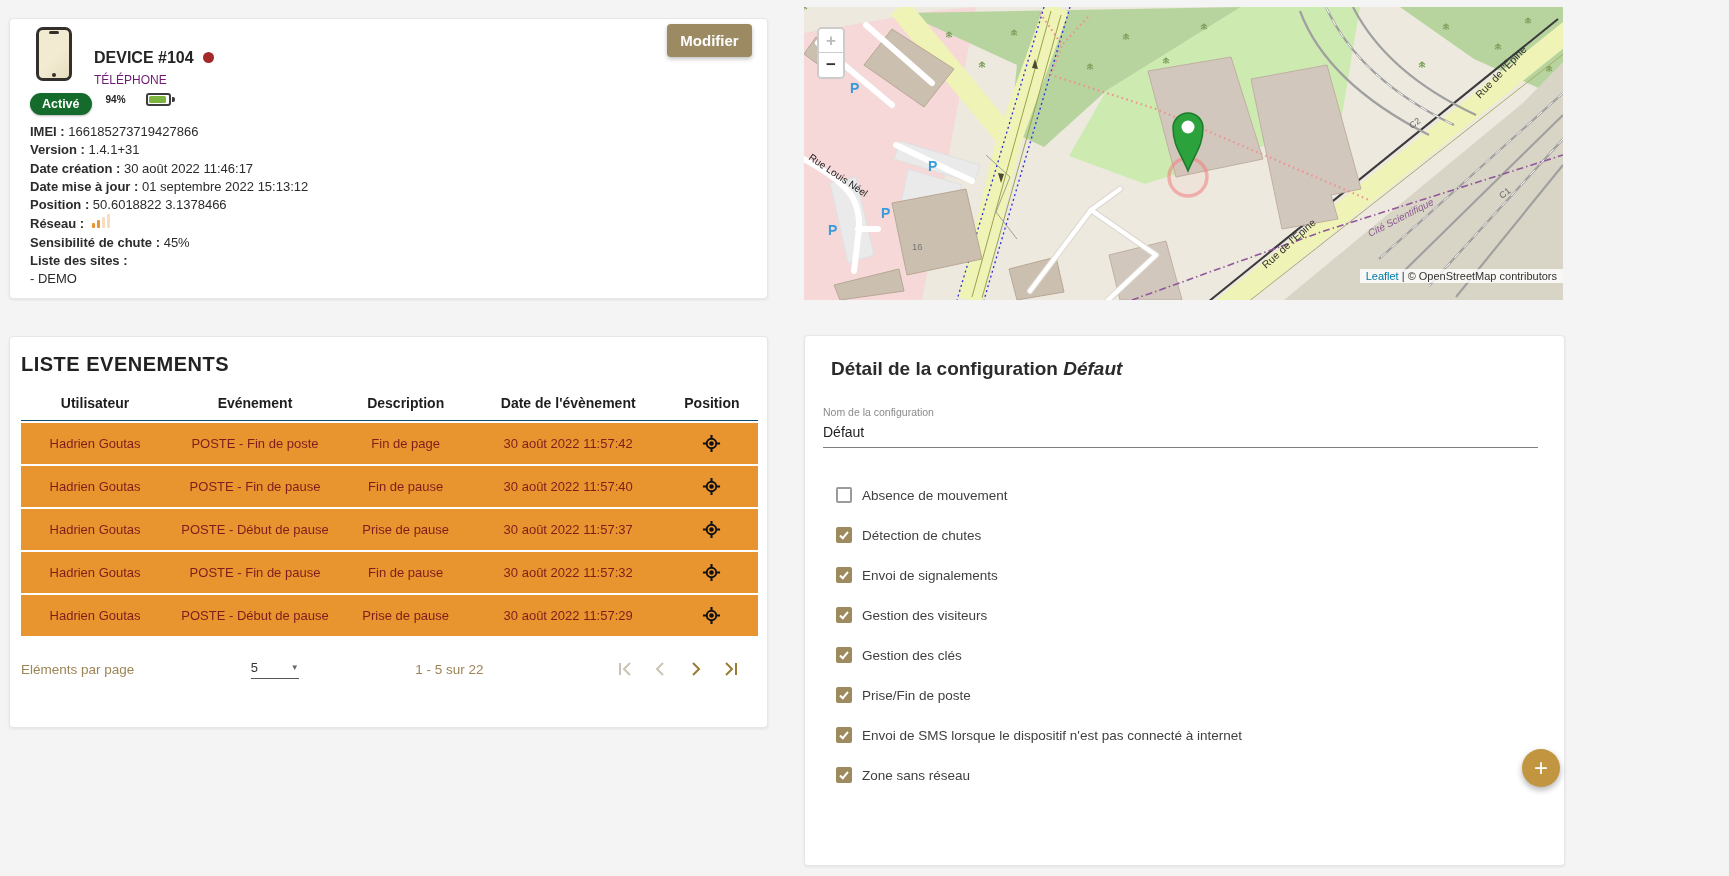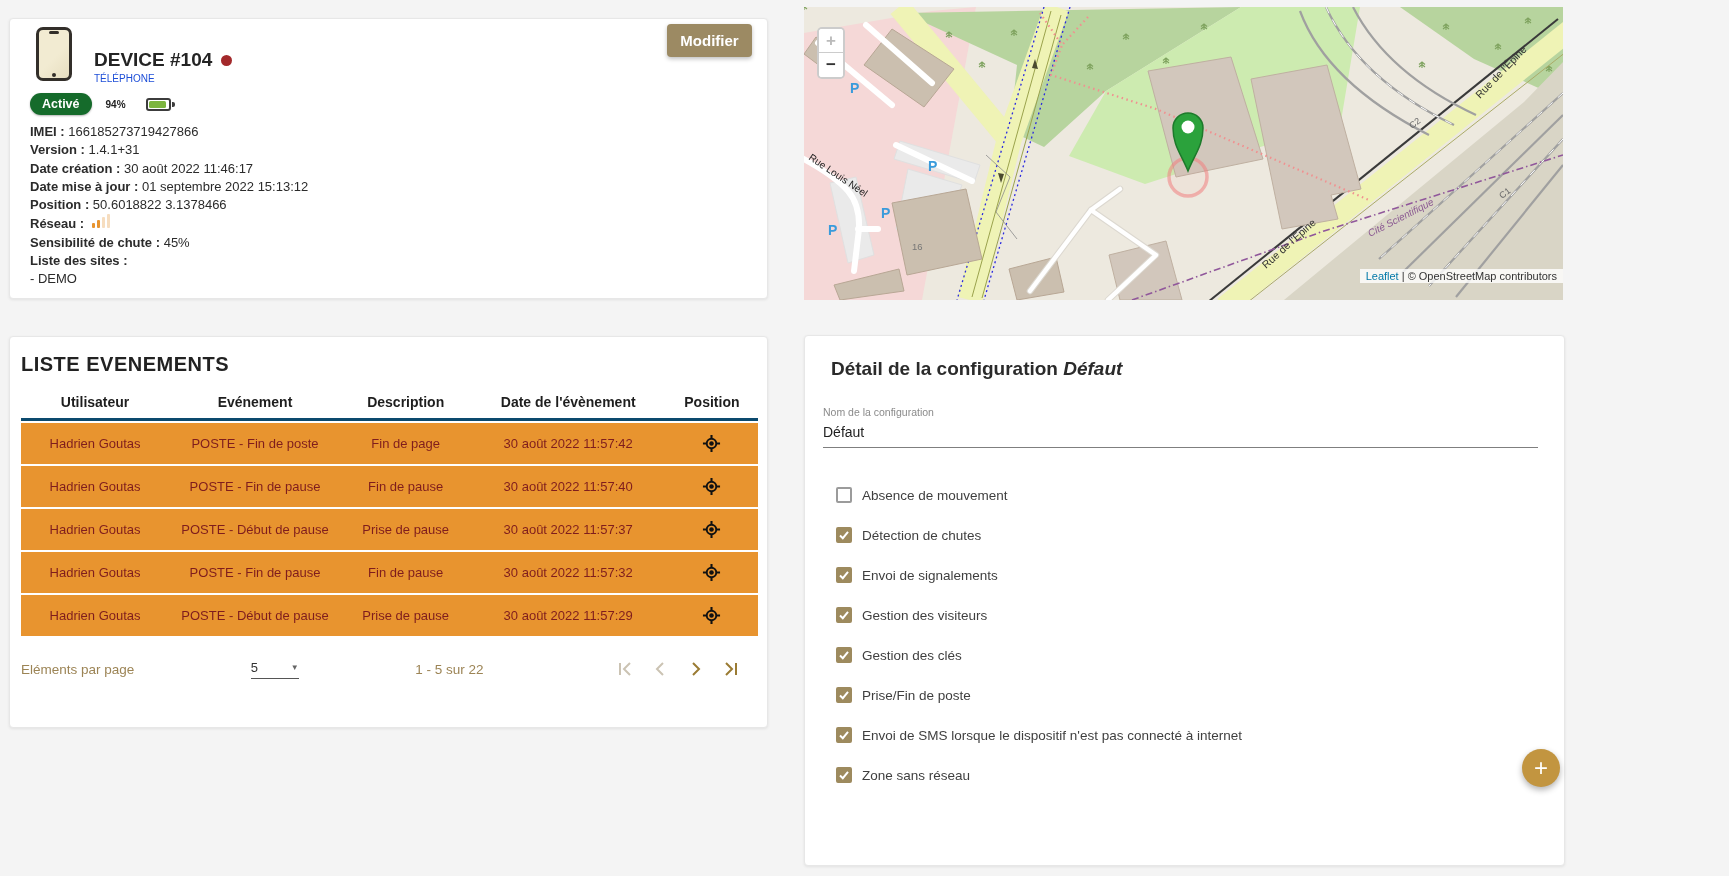--- a/index.html
+++ b/index.html
@@ -10,29 +10,29 @@
 
   
   #device-card { left:9px; top:18px; width:759px; height:281px; }
   .phone { position:absolute; left:26px; top:8px; width:36px; height:54px;
            border:3px solid #332F2A; border-radius:7px;
            background:linear-gradient(135deg,#F2EBD2 55%,#E7DEC0); }
   .phone::before { content:""; position:absolute; top:1px; left:50%; transform:translateX(-50%);
                    width:10px; height:2.5px; background:#332F2A; border-radius:2px; }
   .phone::after { content:""; position:absolute; bottom:1px; left:50%; transform:translateX(-50%);
                   width:4px; height:4px; background:#332F2A; border-radius:50%; }
-  .dev-title { position:absolute; left:84px; top:30px; font-size:19px; font-weight:700; color:#242424; }
+  .dev-title { position:absolute; left:84px; top:30px; font-size:16px; font-weight:700; color:#242424; }
   .status-dot { display:inline-block; width:11px; height:11px; border-radius:50%;
                 background:#A3292B; margin-left:9px; }
-  .dev-sub { position:absolute; left:84px; top:54px; font-size:10px; color:#1d4ed8; }
+  .dev-sub { position:absolute; left:84px; top:54px; font-size:12px; color:#701a75; }
   .btn-edit { position:absolute; right:15px; top:5px; width:85px; height:33px; background:#9C8A63;
               color:#fff; font-size:15px; font-weight:700; border:none; border-radius:4px;
               box-shadow:0 2px 4px rgba(0,0,0,.25); cursor:pointer;
               font-family:"Liberation Sans", sans-serif; }
-  .badge-row { position:absolute; left:20px; top:74px; display:flex; align-items:center; gap:14px; }
+  .badge-row { position:absolute; left:20px; top:74px; display:flex; align-items:flex-start; gap:14px; }
   .badge { background:#156B2B; color:#fff; font-size:12.5px; font-weight:700;
            padding:4px 12px; border-radius:13px; box-shadow:0 1px 2px rgba(0,0,0,.3); }
   .batt-wrap { display:flex; align-items:center; gap:20px; }
   .batt-pct { font-size:10px; font-weight:700; color:#222; }
   .battery { position:relative; display:inline-block; width:25px; height:13px;
              border:2px solid #3C3C3C; border-radius:3px; }
   .battery i { position:absolute; top:1px; bottom:1px; left:1px; width:85%;
                background:#7CB53E; border-radius:1.5px; }
   .battery::after { content:""; position:absolute; right:-6px; top:2px; width:3px; height:5px;
                     background:#3C3C3C; border-radius:0 2px 2px 0; }
@@ -46,21 +46,21 @@
   .signal .b3 { height:11px; background:#F6DDBF; }
   .signal .b4 { height:14px; background:#F6DDBF; }
 
   
   #events-card { left:9px; top:336px; width:759px; height:392px; }
   .events-title { margin:16px 0 0 11px; font-size:20px; font-weight:700; letter-spacing:.5px; color:#222; }
   .ev-table { position:absolute; left:11px; top:48px; width:737px; }
   .ev-head, .ev-row { display:grid; grid-template-columns:20.1% 23.3% 17.6% 26.5% 12.5%;
                       align-items:center; text-align:center; }
   .ev-head { height:36px; font-size:14px; font-weight:700; color:#1e1e1e;
-             border-bottom:3px solid #0c4a6e; }
+             border-bottom:1px solid #0c4a6e; }
   .ev-row { height:41.5px; margin-top:1.5px; background:#E8942F; font-size:13px; color:#7f1d1d;
             cursor:pointer; }
   .pos-icon { display:inline-flex; justify-content:center; }
   .pagination { position:absolute; left:11px; top:322px; width:737px; display:flex;
                 align-items:center; justify-content:space-between; gap:26px; padding-right:16px;
                 color:#9C8455; font-size:13.5px; }
   .pag-select { display:flex; align-items:center; justify-content:space-between; width:48px;
                 border-bottom:1px solid #555; padding-bottom:3px; cursor:pointer; }
   .pag-select .val { color:#333; font-size:13px; }
   .pag-select .caret { font-size:8px; color:#666; }

